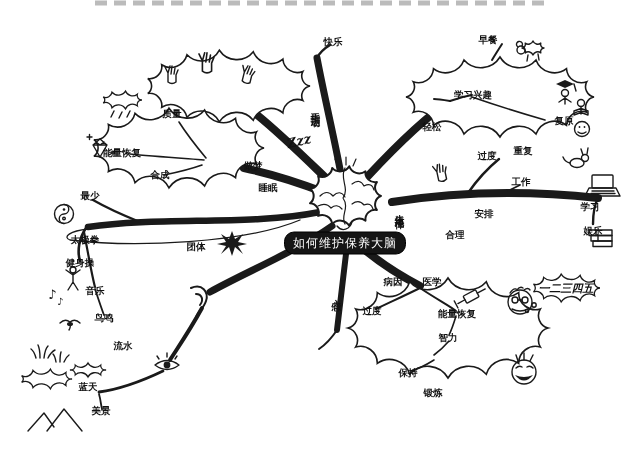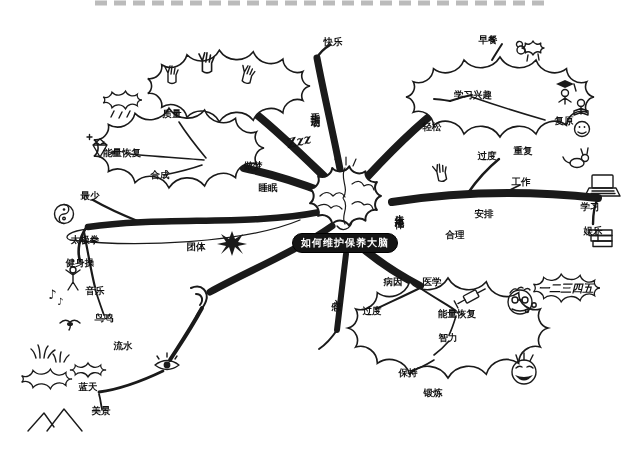--- a/index.html
+++ b/index.html
@@ -4,21 +4,21 @@
 <style>
   html,body{margin:0;padding:0;background:#ffffff;}
   #stage{position:relative;width:628px;height:472px;background:#ffffff;overflow:hidden;
          font-family:"DejaVu Sans",sans-serif;}
   #drawing{position:absolute;left:0;top:0;}
   #labels{position:absolute;left:0;top:0;width:628px;height:472px;pointer-events:none;}
   .lbl{position:absolute;transform:translate(-50%,-50%);
        font:600 9.5px "DejaVu Sans",sans-serif;color:#111;white-space:nowrap;}
   .lbl.v{writing-mode:vertical-rl;letter-spacing:2px;}
   .lbl.box{background:#151515;color:#fff;padding:2px 8px;border-radius:10px;
-           font-size:10px;font-weight:700;letter-spacing:1px;border:1px solid #000;}
+           font-size:12px;font-weight:400;letter-spacing:1px;border:1px solid #000;}
   .lbl.zzz{font:italic 700 13px "DejaVu Serif",serif;
            transform:translate(-50%,-50%) rotate(-14deg);}
   .lbl.tiny{font-size:11px;font-style:italic;}
   .glyph{font-family:"DejaVu Sans",sans-serif;font-size:13px;fill:#1a1a1a;stroke:none;}
   .glyph.small{font-size:10px;}
 </style>
 </head>
 <body>
 
 <div id="stage">

